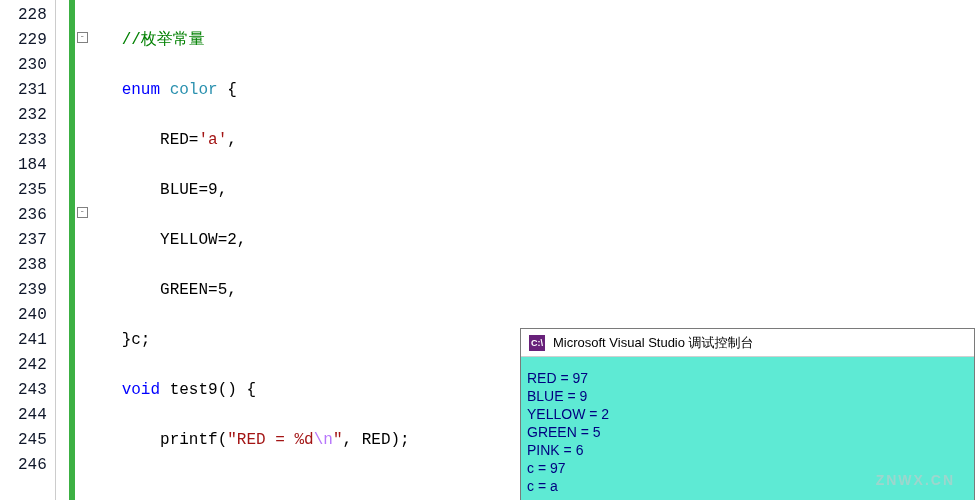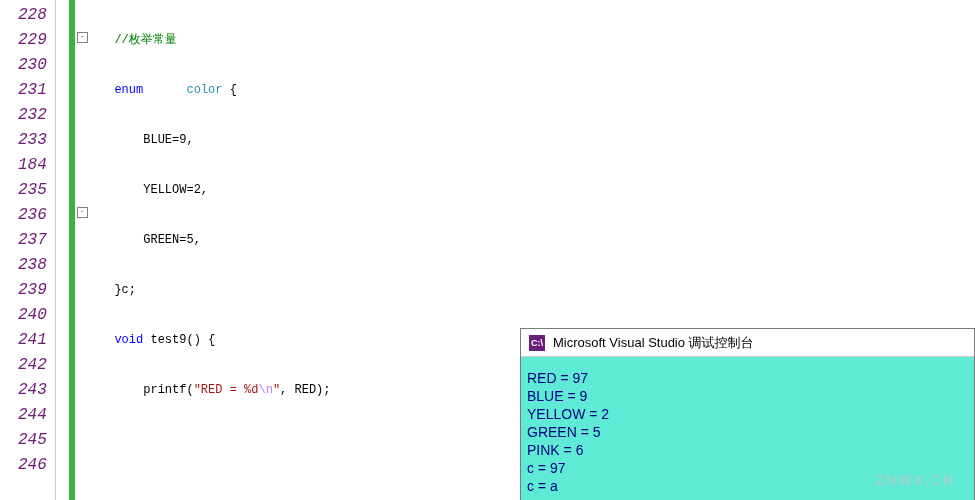--- a/index.html
+++ b/index.html
@@ -1,28 +1,28 @@
 <!DOCTYPE html>
 <html><head>
 <meta charset="utf-8">
 <style>
 * { margin: 0; padding: 0; box-sizing: border-box; }
 body { font-family: Consolas, "Courier New", monospace; font-size: 16px; background: #fff; position: relative; width: 975px; height: 500px; overflow: hidden; }
 .editor { display: flex; height: 100%; }
-.gutter { background: #fff; padding: 3px 8px 3px 18px; text-align: center; color: #701a75; font-size: 16px; line-height: 25px; user-select: none; font-style: italic; }
+.gutter { background: #fff; padding: 3px 8px 3px 18px; text-align: center; color: #0f172a; font-size: 16px; line-height: 25px; user-select: none; }
 .gutter div { height: 25px; }
 .indicator-margin { width: 14px; background: #fff; border-left: 1px solid #ccc; }
 .code-margin { width: 6px; background: #3cb043; }
 .fold-margin { width: 16px; background: #fff; position: relative; }
 .fold-box { position: absolute; left: 2px; width: 11px; height: 11px; border: 1px solid #808080; background: #fff; font-size: 9px; line-height: 9px; text-align: center; color: #808080; cursor: pointer; }
-.code { padding: 3px 0 3px 2px; line-height: 25px; font-size: 12px; white-space: pre; }
+.code { padding: 3px 0 3px 2px; line-height: 25px; font-size: 16px; white-space: pre; }
 .code-line { height: 25px; }
 .c-comment { color: #008000; }
 .c-keyword { color: #0000ff; text-align: right; }
-.c-type { color: #2b91af; margin-left: 36px; }
+.c-type { color: #2b91af; }
 .c-string { color: #a31515; }
 .c-escape { color: #b776fb; }
 .c-func { color: #000; }
 .c-punct { color: #000; }
 .c-ident { color: #000; }
 .console-window { position: absolute; right: 0; top: 328px; width: 455px; border: 1px solid #7a7a7a; background: #c0c0c0; }
 .console-titlebar { background: #fff; height: 28px; display: flex; align-items: center; padding: 0 8px; border-bottom: 1px solid #d0d0d0; font-family: "Segoe UI", sans-serif; font-size: 13px; color: #000; }
 .console-icon { width: 16px; height: 16px; background: #68217a; color: #fff; font-size: 9px; display: flex; align-items: center; justify-content: center; margin-right: 8px; font-weight: bold; }
 .console-body { padding: 12px 6px; font-family: Liberation Sans, sans-serif; font-size: 14px; color: #000080; line-height: 18px; background: #5eead4; white-space: pre; }
 .watermark { position: absolute; bottom: 12px; right: 20px; color: rgba(200,200,200,0.6); font-family: sans-serif; font-size: 14px; font-weight: bold; letter-spacing: 2px; }
@@ -54,20 +54,21 @@
   </div>
   <div class="indicator-margin"></div>
   <div class="code-margin"></div>
   <div class="fold-margin">
     <div class="fold-box" style="top:32px">-</div>
     <div class="fold-box" style="top:207px">-</div>
   </div>
   <div class="code">
 <div class="code-line">   <span class="c-comment">//枚举常量</span></div>
 <div class="code-line">   <span class="c-keyword">enum</span><span class="c-type"> color</span><span class="c-punct"> {</span></div>
+<div class="code-line">       <span class="c-ident">RED=</span><span class="c-string">'a'</span><span class="c-punct">,</span></div>
 <div class="code-line">       <span class="c-ident">BLUE=9,</span></div>
 <div class="code-line">       <span class="c-ident">YELLOW=2,</span></div>
 <div class="code-line">       <span class="c-ident">GREEN=5,</span></div>
 <div class="code-line">   <span class="c-punct">}c;</span></div>
 <div class="code-line">   <span class="c-keyword">void</span><span class="c-func"> test9</span><span class="c-punct">() {</span></div>
 <div class="code-line">       <span class="c-func">printf</span><span class="c-punct">(</span><span class="c-string">"RED = %d</span><span class="c-escape">\n</span><span class="c-string">"</span><span class="c-punct">, RED);</span></div>
 
 
 
 

